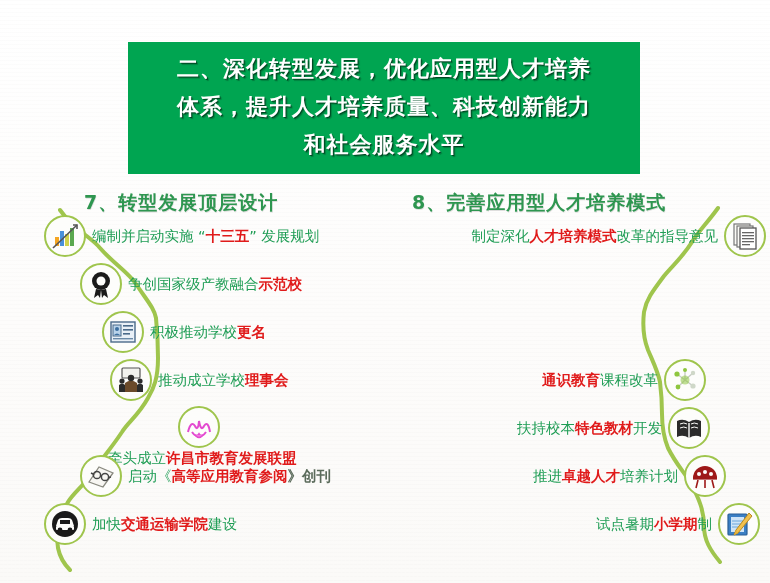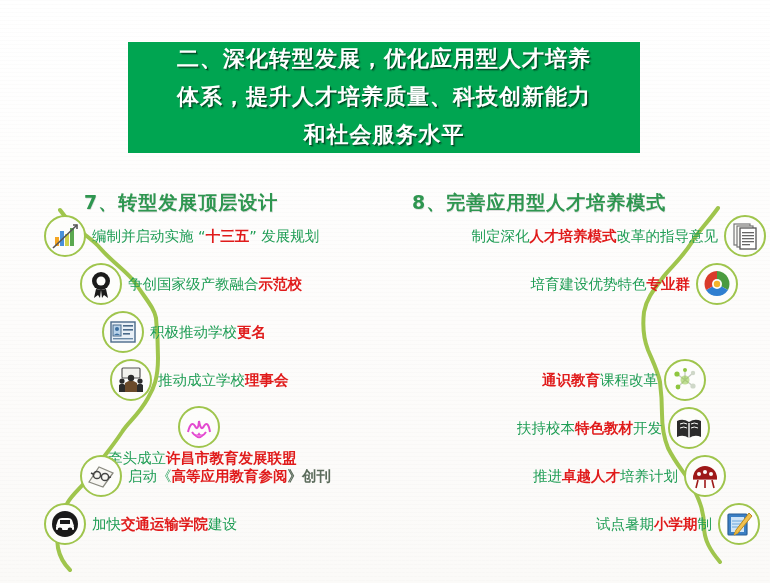--- a/index.html
+++ b/index.html
@@ -14,21 +14,21 @@
     background:
       repeating-linear-gradient(to bottom,
         rgba(0,0,0,0.012) 0px, rgba(0,0,0,0.012) 1px,
         rgba(255,255,255,0) 1px, rgba(255,255,255,0) 4px),
       linear-gradient(to bottom,#ffffff 0%,#fdfcfb 55%,#fbfaf8 100%);
     overflow:hidden;
   }
 
   
   #banner{
-    position:absolute;left:128px;top:42px;width:512px;height:111px;
+    position:absolute;left:128px;top:42px;width:512px;height:132px;
     background:#00a551;
     display:flex;flex-direction:column;align-items:center;justify-content:center;
     box-sizing:border-box;padding:4px 10px 6px 10px;
   }
   .banner-line{
     color:#ffffff;
     font-family:"DejaVu Sans","Liberation Sans",sans-serif;
     font-weight:700;
     font-size:22px;
     line-height:38px;
@@ -226,32 +226,20 @@
               <rect x="12" y="11" width="12" height="1.3"></rect>
               <rect x="12" y="14" width="12" height="1.3"></rect>
               <rect x="12" y="17" width="12" height="1.3"></rect>
               <rect x="12" y="20" width="12" height="1.3"></rect>
               <rect x="12" y="23" width="8" height="1.3"></rect>
             </g>
           </svg>
         </div>
         <div class="label"><span class="g">制定深化</span><span class="r">人才培养模式</span><span class="g">改革的指导意见</span></div>
       </div>
-      <div class="row row-right" style="top: 48px; right: 28px;">
-        <div class="bubble">
-          <svg width="30" height="30" viewBox="0 0 30 30">
-            <path d="M15 2 A13 13 0 0 1 26 21 L15 15 Z" fill="#4a9b3f"></path>
-            <path d="M26 21 A13 13 0 0 1 4 21 L15 15 Z" fill="#2f7fd0"></path>
-            <path d="M4 21 A13 13 0 0 1 15 2 L15 15 Z" fill="#d93b2b"></path>
-            <circle cx="15" cy="15" r="5" fill="#fdfdfb"></circle>
-            <circle cx="15" cy="15" r="3.2" fill="#f5b429"></circle>
-          </svg>
-        </div>
-        <div class="label"><span class="g">培育建设优势特色</span><span class="r">专业群</span></div>
-      </div>
       <div class="row row-right" style="top: 144px; right: 60px;">
         <div class="bubble">
           <svg width="30" height="30" viewBox="0 0 30 30">
             <g stroke="#c7ccc4" stroke-width="1.4" fill="none">
               <path d="M15 15 L7 9 M15 15 L23 8 M15 15 L8 22 M15 15 L23 21 M15 15 L15 5"></path>
             </g>
             <circle cx="15" cy="15" r="4.5" fill="#8ec63f" opacity="0.55"></circle>
             <circle cx="7" cy="9" r="2.6" fill="#8ec63f"></circle>
             <circle cx="23" cy="8" r="2.2" fill="#cfd8c8"></circle>
             <circle cx="8" cy="22" r="2.4" fill="#8ec63f"></circle>

